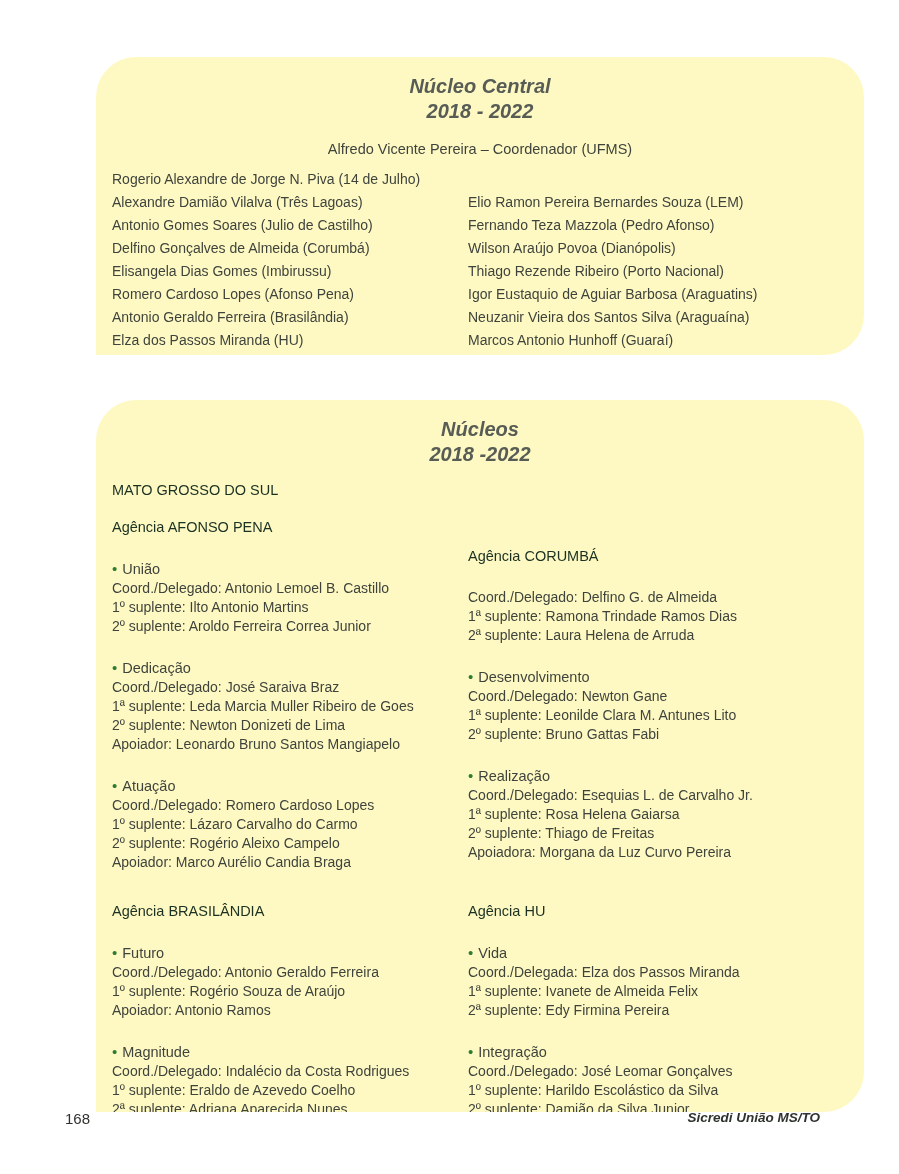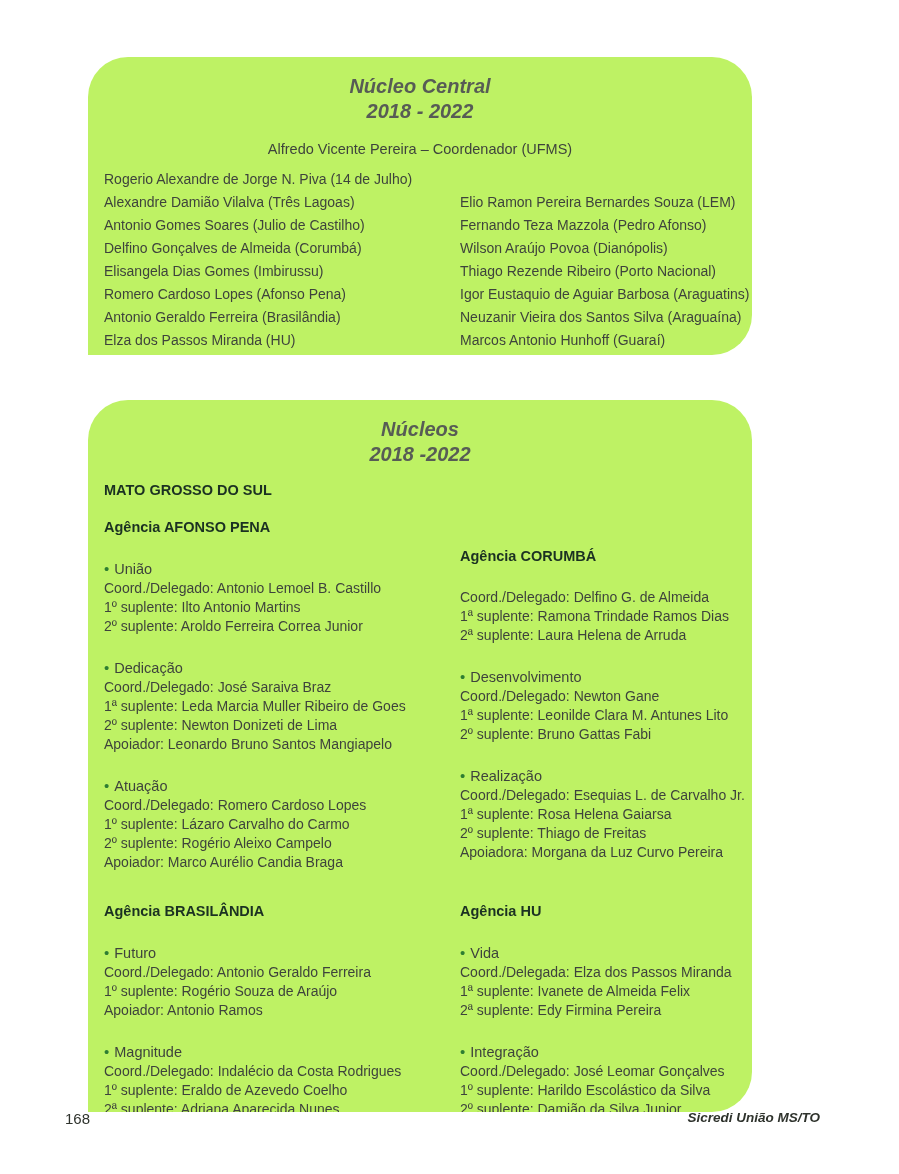--- a/index.html
+++ b/index.html
@@ -5,22 +5,22 @@
   * { margin: 0; padding: 0; box-sizing: border-box; }
   html, body { background: #ffffff; }
   body {
     width: 899px; height: 1174px;
     position: relative;
     font-family: "Liberation Sans", sans-serif;
     color: #3e433c;
   }
   .card {
     position: absolute;
-    left: 88px; width: 664px;
-    background: #bef264;
+    left: 96px; width: 768px;
+    background: #fef9c3;
     border-radius: 40px 40px 40px 0;
     overflow: hidden;
   }
   .card-central { top: 57px; height: 298px; }
   .card-nucleos { top: 375px; height: 712px; margin-top: 25px; }
   .card-title {
     text-align: center;
     font-weight: bold;
     font-style: italic;
     font-size: 20px;
@@ -42,21 +42,21 @@
   .column { flex: 0 0 356px; white-space: nowrap; }
   .column.right { flex: 1 1 auto; }
   .card-central .columns { margin-top: 11px; }
   .card-nucleos .columns { margin-top: 14px; }
   .member-line {
     font-size: 14px;
     line-height: 23px;
     color: #3e433c;
   }
   .region-header, .agency-header {
-    font-weight: bold;
+    font-weight: normal;
     font-size: 14.5px;
     line-height: 19px;
     color: #1b3122;
   }
   .agency-header { margin-top: 30px; }
   .column > .agency-header:first-child { margin-top: 0; }
   .region-header + .agency-header { margin-top: 18px; }
   .column.right > .agency-header.gap-large { margin-top: 40px; }
   .nucleus-group { margin-top: 22px; }
   .nucleus-name {

